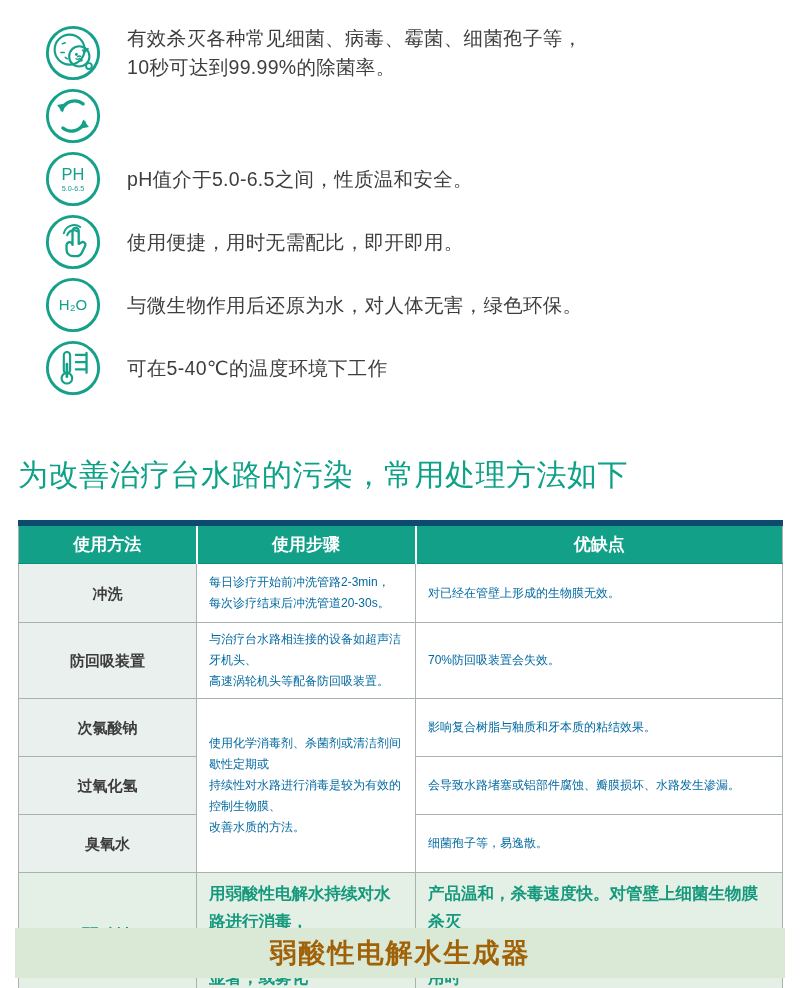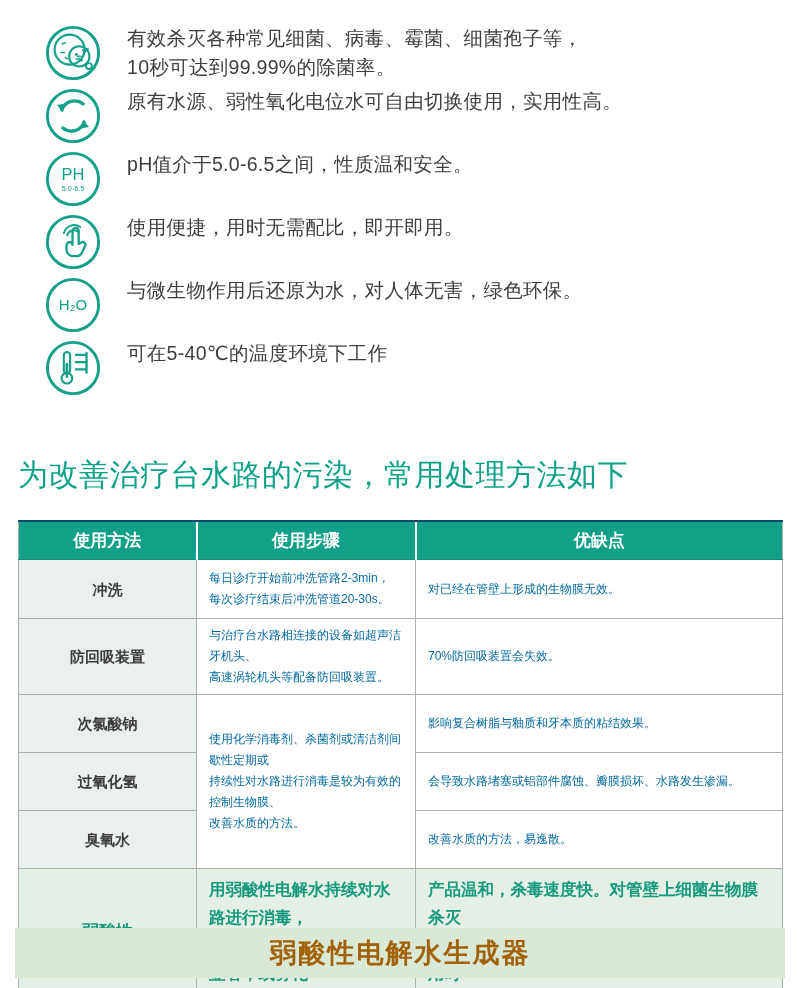--- a/index.html
+++ b/index.html
@@ -4,21 +4,21 @@
 <style>
   html,body { margin:0; padding:0; background:#ffffff; }
   .page {
     position:relative; width:800px; height:988px; margin:0 auto;
     background:#ffffff; overflow:hidden;
     font-family:"Liberation Sans","DejaVu Sans",sans-serif;
   }
 
   
   .features { position:absolute; top:24px; left:44px; right:20px; }
-  .feature { display:flex; margin-bottom:5px; }
+  .feature { display:flex; align-items:center; margin-bottom:5px; }
   .feature .icon-wrap { width:58px; height:58px; flex:0 0 58px; }
   .feature .icon-wrap svg { width:58px; height:58px; display:block; }
   .feature .f-text {
     margin-left:25px; font-size:19.5px; color:#3e3e3e;
     line-height:29px; white-space:pre-line; letter-spacing:0.3px;
   }
   .icon-stroke { stroke:#14a089; fill:none; stroke-linecap:round; stroke-linejoin:round; }
   .icon-fill   { fill:#14a089; stroke:none; }
   .icon-text   { fill:#14a089; stroke:none; font-family:"Liberation Sans","DejaVu Sans",sans-serif; }
 
@@ -29,21 +29,21 @@
   }
 
   
   .proc-table {
     position:absolute; top:520px; left:18px; width:764px;
     border-collapse:collapse; table-layout:fixed;
     border:1px solid #a9b2ad;
   }
   .proc-table th {
     background:#12a089; color:#ffffff; font-size:17px; font-weight:bold;
-    height:37px; padding:0; border:none; border-top:2px solid #0c4a6e;
+    height:37px; padding:0; border:none; border-top:6px solid #0c4a6e;
     border-bottom:1px solid #0e8e77; border-left:2px solid #ffffff;margin-top:34px;
   }
   .proc-table th:first-child { border-left:none; }
   .proc-table td {
     border:1px solid #a9b2ad; font-size:12px; color:#0369a1;
     padding:6px 12px; line-height:21px; white-space:pre-line; vertical-align:middle;
   }
   .proc-table td.method {
     background:#eaf0ed; text-align:center; font-weight:bold;
     color:#3c3c3c; font-size:15px; padding:6px 4px;
@@ -93,21 +93,20 @@
     <div class="feature">
       <span class="icon-wrap">
         <svg viewBox="0 0 60 60">
           <circle class="icon-stroke" cx="30" cy="30" r="26.5" stroke-width="3"></circle>
           <path class="icon-stroke" d="M40.5 17.5 A14 14 0 0 0 18.5 23.5" stroke-width="3.4"></path>
           <path class="icon-fill" d="M13.5 18.5 L22 17 L19.5 26.5 Z"></path>
           <path class="icon-stroke" d="M19.5 42.5 A14 14 0 0 0 41.5 36.5" stroke-width="3.4"></path>
           <path class="icon-fill" d="M46.5 41.5 L38 43 L40.5 33.5 Z"></path>
         </svg>
       </span>
-      <div class="f-text">原有水源、弱性氧化电位水可自由切换使用，实用性高。</div>
     </div>
 
     <div class="feature">
       <span class="icon-wrap">
         <svg viewBox="0 0 60 60">
           <circle class="icon-stroke" cx="30" cy="30" r="26.5" stroke-width="3"></circle>
           <text class="icon-text" x="30" y="31.5" text-anchor="middle" font-size="17">PH</text>
           <text class="icon-text" x="30" y="42" text-anchor="middle" font-size="7.5">5.0-6.5</text>
         </svg>
       </span>
@@ -185,21 +184,21 @@
 持续性对水路进行消毒是较为有效的控制生物膜、
 改善水质的方法。</td>
         <td class="pros">影响复合树脂与釉质和牙本质的粘结效果。</td>
       </tr>
       <tr class="r4">
         <td class="method">过氧化氢</td>
         <td class="pros">会导致水路堵塞或铝部件腐蚀、瓣膜损坏、水路发生渗漏。</td>
       </tr>
       <tr class="r5">
         <td class="method">臭氧水</td>
-        <td class="pros">改善水质的方法，易逸散。</td>
+        <td class="pros">细菌孢子等，易逸散。</td>
       </tr>
       <tr class="r6 highlight">
         <td class="method">弱酸性
 电解水</td>
         <td class="steps">用弱酸性电解水持续对水路进行消毒，
 治疗台水路污染控制效果显著，或雾化
 电解水室内消毒使用。</td>
         <td class="pros">产品温和，杀毒速度快。对管壁上细菌生物膜杀灭
 效果好，可有效降低室内空气中的气溶胶，使用时
 不刺激人体感官，无腐蚀性，安全放心。</td>

